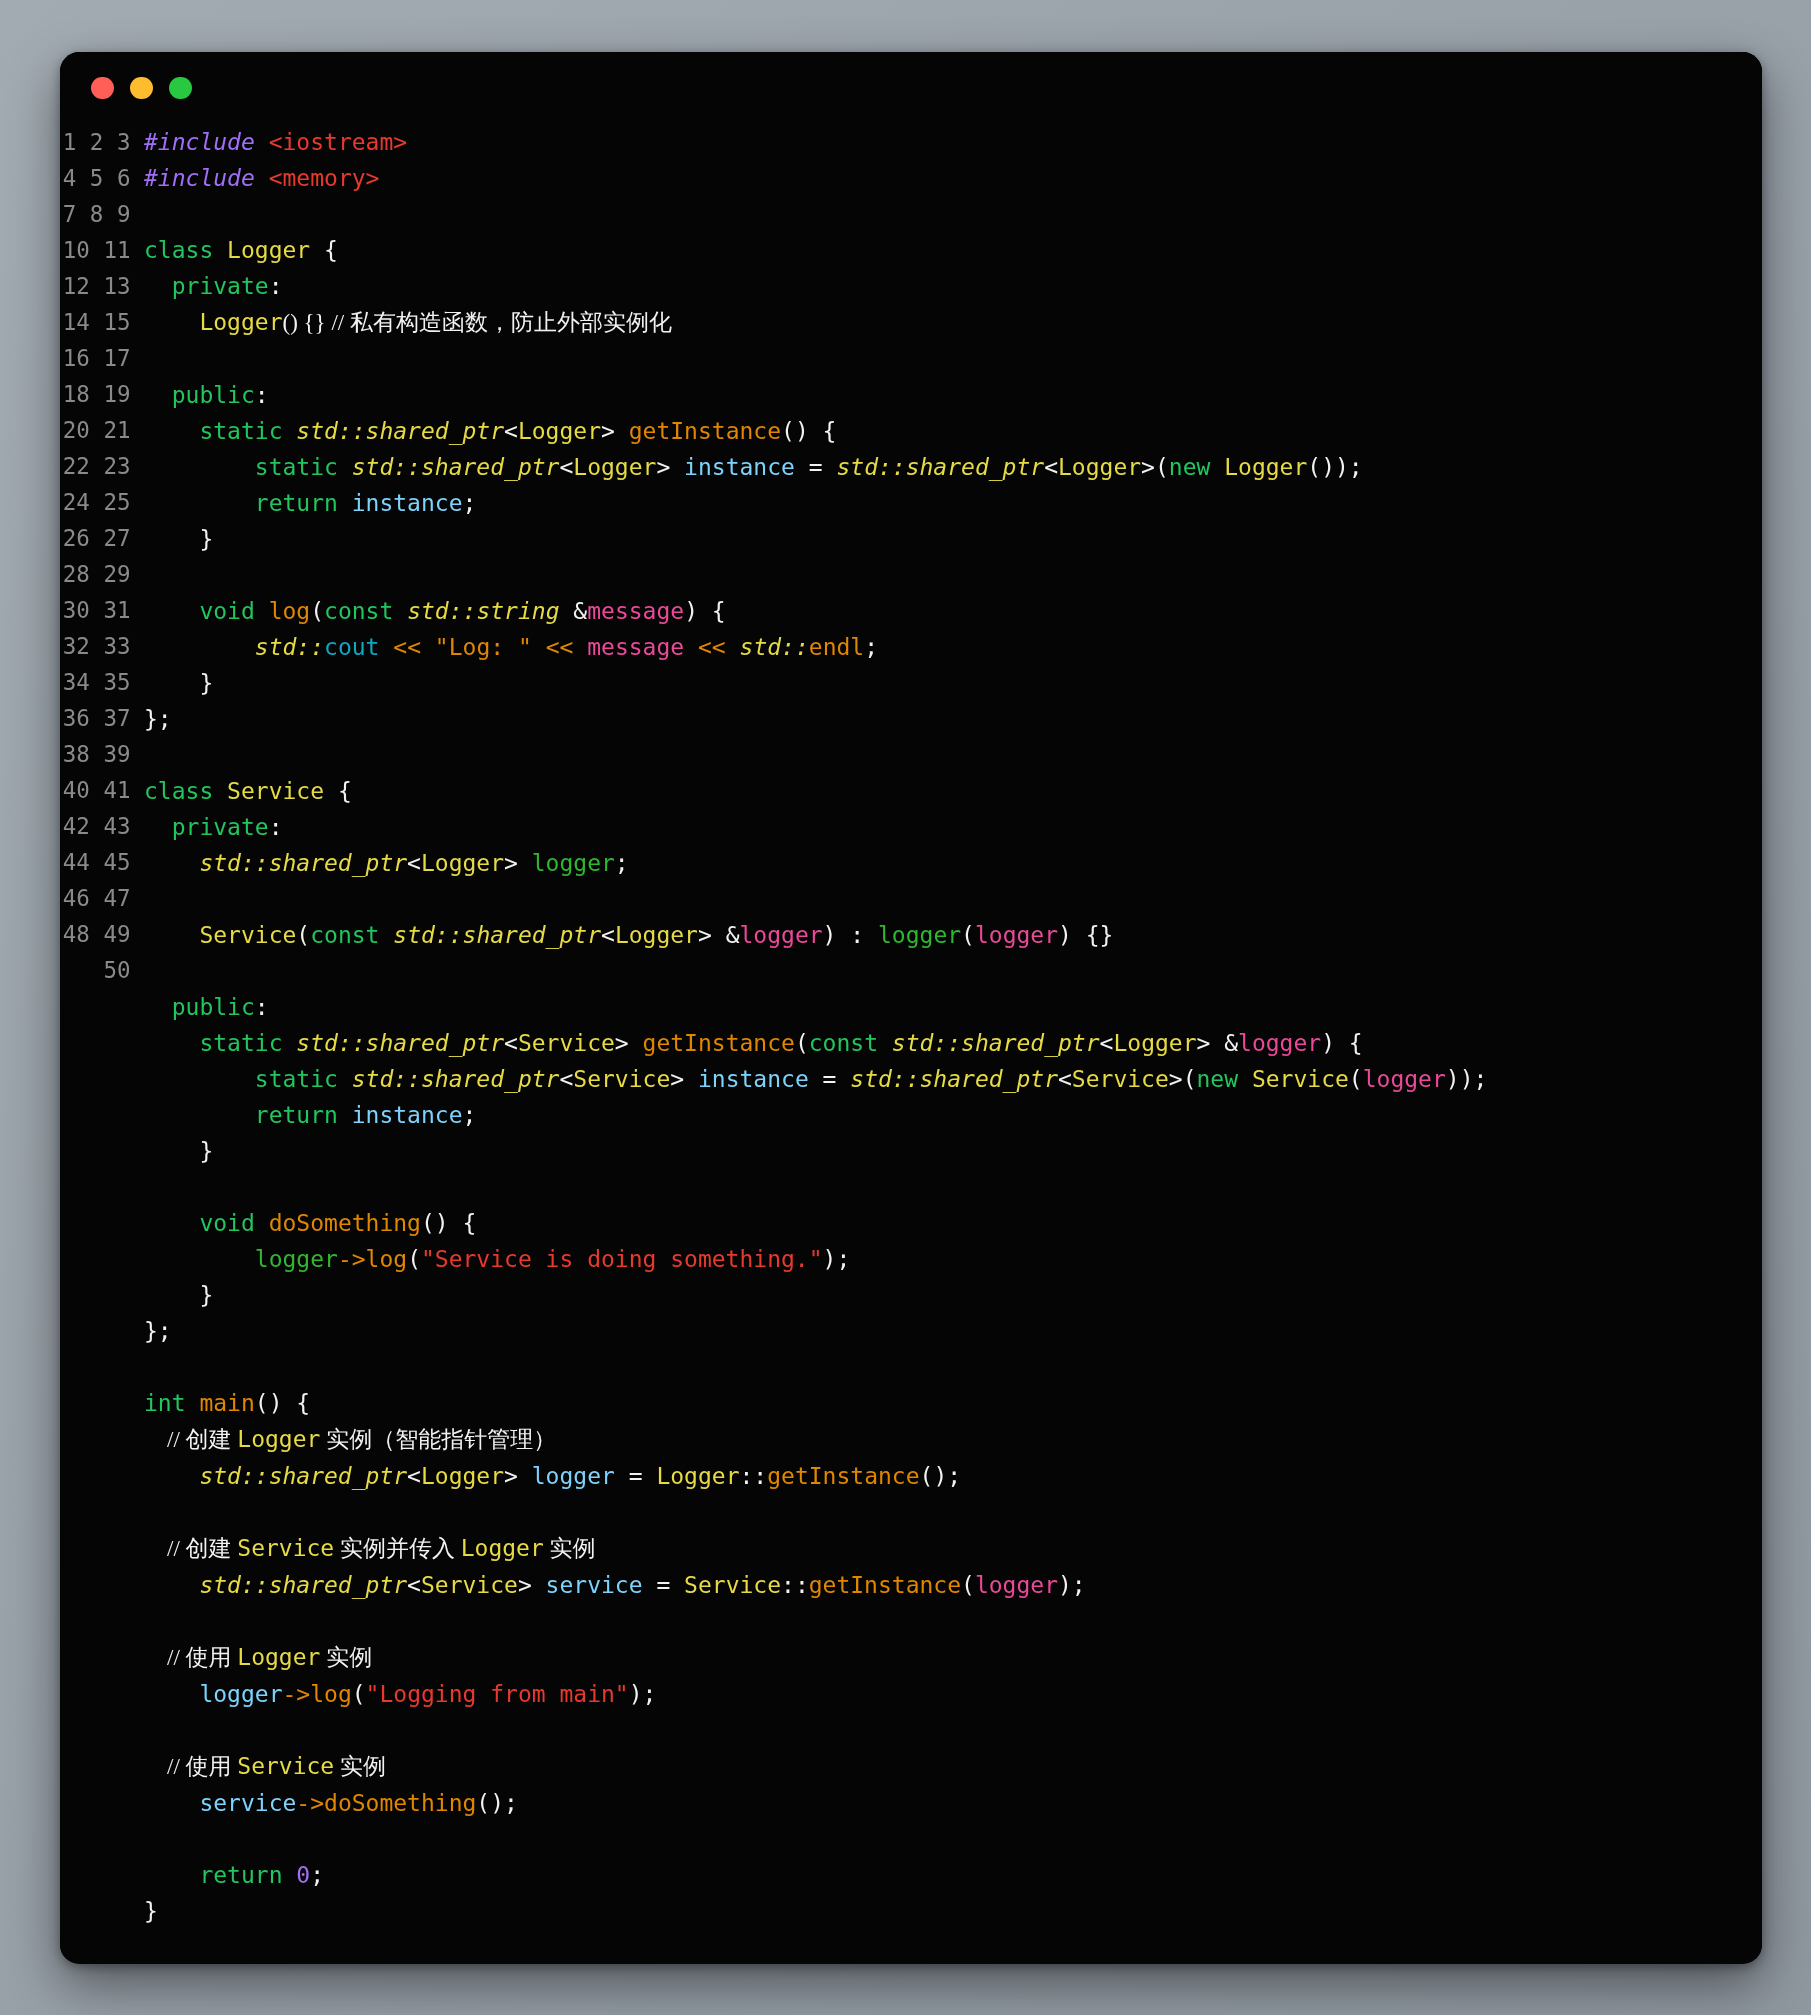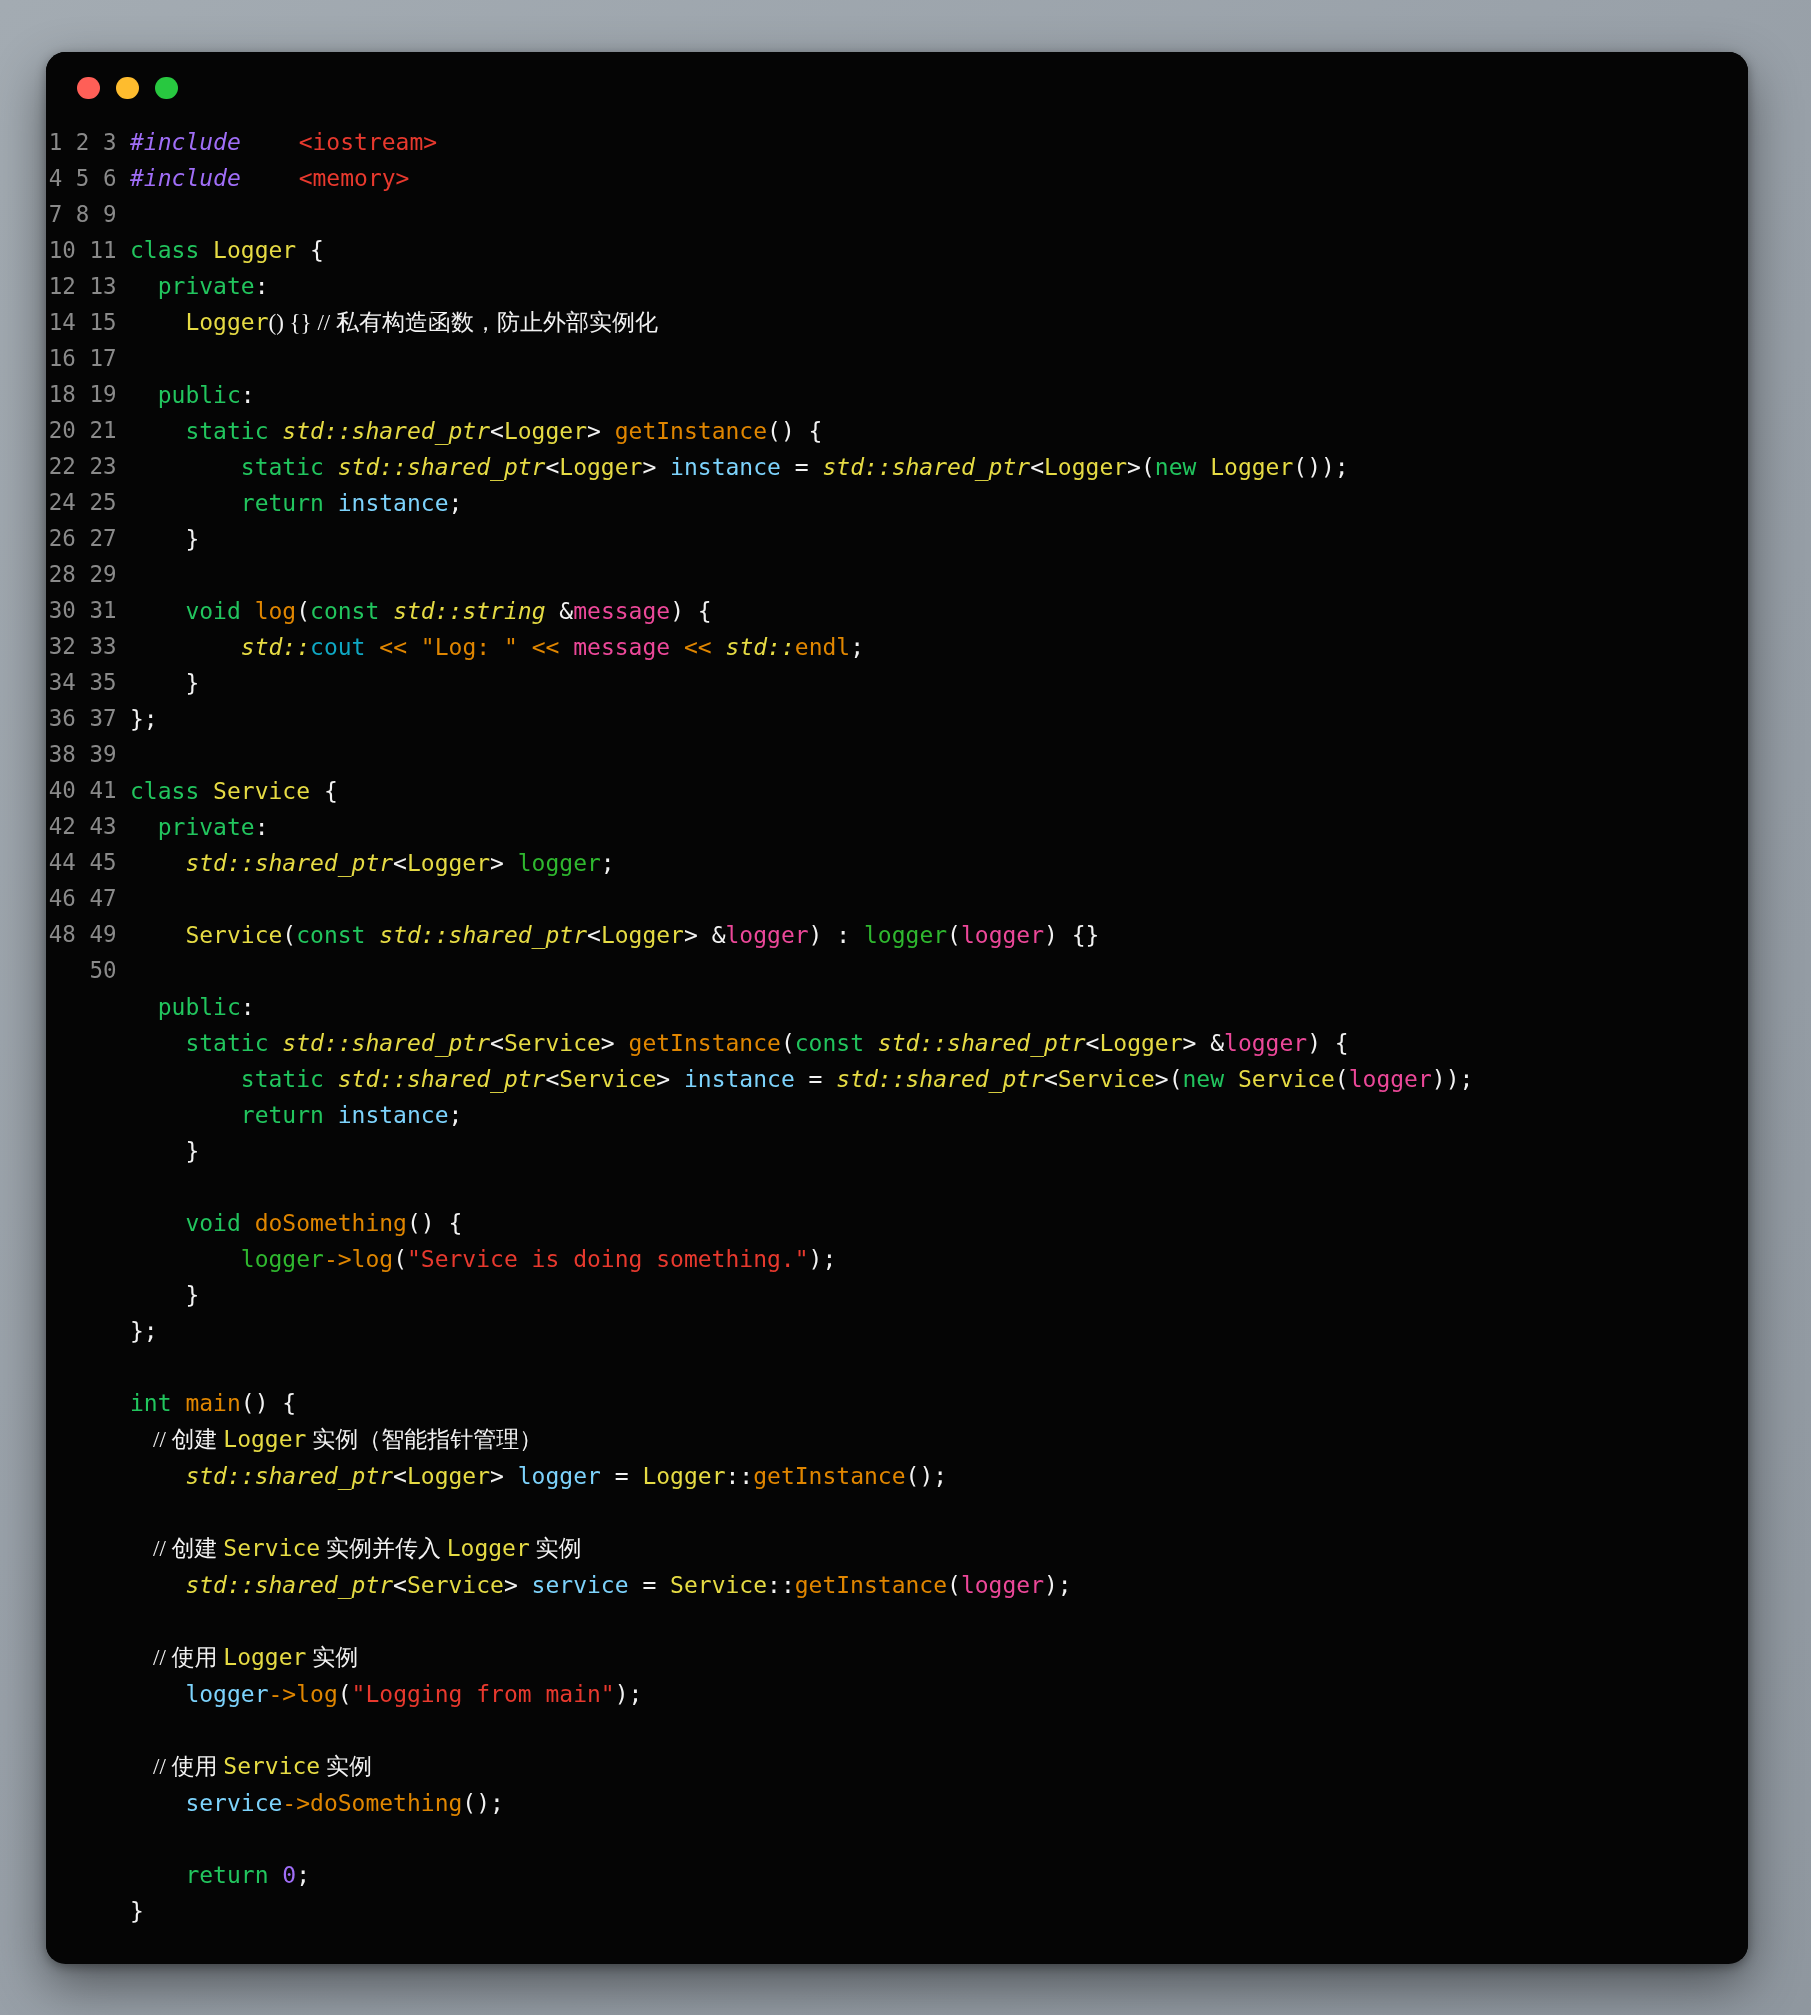--- a/index.html
+++ b/index.html
@@ -10,21 +10,21 @@
     height: 2015px;
     overflow: hidden;
   }
   body {
     background: linear-gradient(135deg, #a3abb2 0%, #99a1a9 45%, #8f979f 100%);
     font-family: "DejaVu Sans Mono", "Liberation Mono", monospace;
   }
 
   .window {
     position: absolute;
-    left: 46px;
+    left: 60px;
     top: 52px;
     width: 1702px;
     height: 1912px;
     background: #050505;
     border-radius: 19.5px;
     box-shadow: 0 21px 52px rgba(0,0,0,0.45), 0 3px 10.5px rgba(0,0,0,0.35);
     overflow: hidden;
   }
 
   .titlebar {
@@ -69,21 +69,21 @@
     white-space: pre;
     color: #e8e8e8;
     font-family: "DejaVu Sans Mono", "Liberation Mono", monospace;
     padding-left: 3px;
     overflow: hidden;
   }
   .code .ln { display: block; min-height: 36px; }
 
   
   .t-pre   { color: #a06ef7; font-style: italic; }  
-  .t-hdr   { color: #e8392e; margin-left: 44px; }  
+  .t-hdr   { color: #e8392e; }  
   .t-kw    { color: #22c55e; }  
   .t-type  { color: #e6db44; font-style: italic; }  
   .t-cls   { color: #e6db44; }  
   .t-fn    { color: #e08600; }  
   .t-var   { color: #7dd3fc; }  
   .t-param { color: #ec4899; }  
   .t-mem   { color: #2fb82f; }  
   .t-str   { color: #e8392e; }  
   .t-str2  { color: #e08600; }  
   .t-op    { color: #e08600; }  

